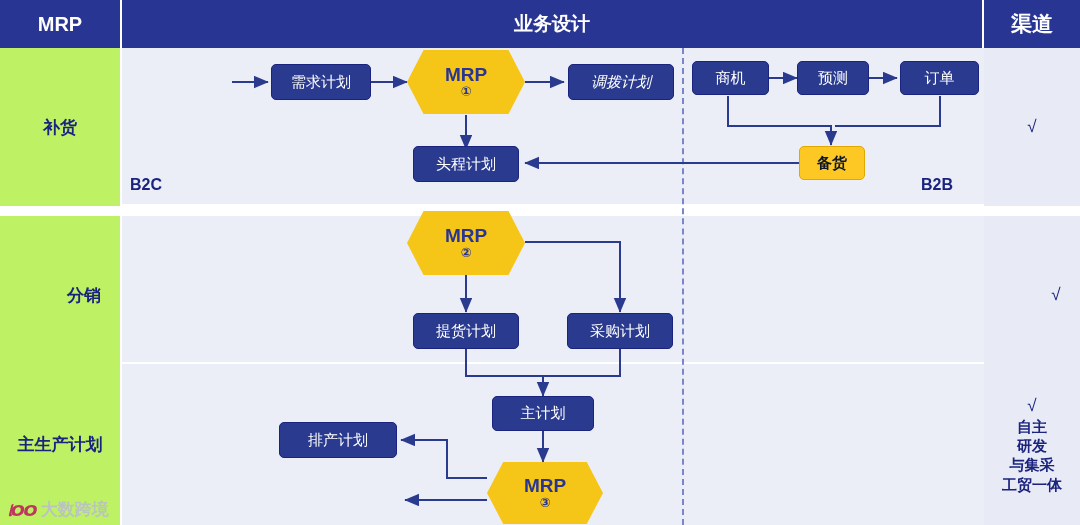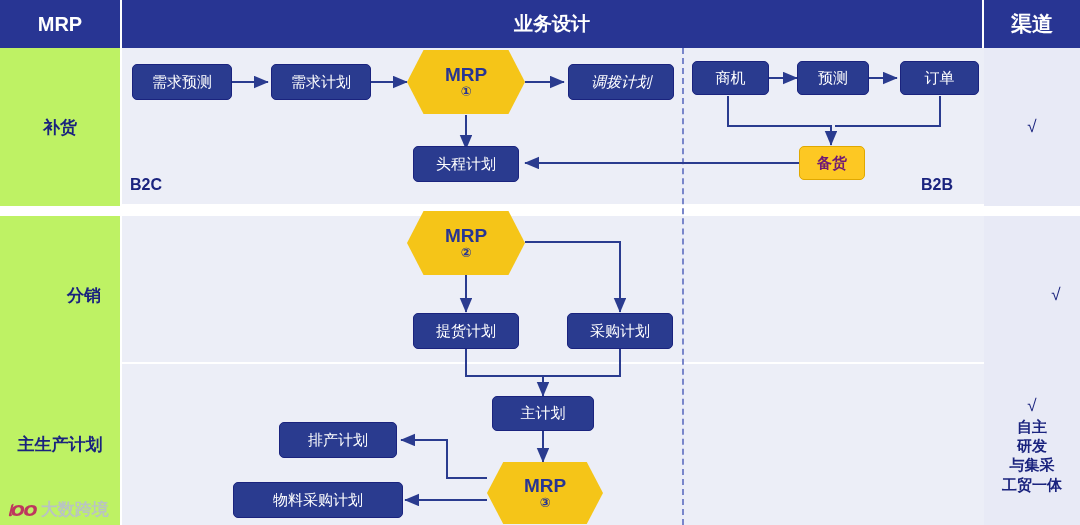--- a/index.html
+++ b/index.html
@@ -75,21 +75,21 @@
   .hex{
     width:100%;height:100%;
     background:#f5c518;
     clip-path:polygon(14% 0,86% 0,100% 50%,86% 100%,14% 100%,0 50%);
     display:flex;flex-direction:column;align-items:center;justify-content:center;
     color:#283593;font-weight:bold;
   }
   .hex .t1{font-size:19px;line-height:1.05;}
   .hex .t2{font-size:13px;line-height:1.1;}
   .yellowbox{
-    background:#fdc823;color:#701a75;font-weight:bold;
+    background:#fdc823;color:#0f172a;font-weight:bold;
     border:1px solid #e0a800;
   }
 
   .tag{
     position:absolute;color:#1a237e;font-weight:bold;font-size:16px;
   }
 
   
   svg.flow{position:absolute;left:0;top:0;width:1080px;height:525px;pointer-events:none;}
 
@@ -170,21 +170,20 @@
       <path d="M543,376 L543,396"></path>
 
       <path d="M543,430 L543,462"></path>
 
       <path d="M487,478 L447,478 L447,440 L401,440"></path>
 
       <path d="M487,500 L447,500 L405,500"></path>
     </g>
   </svg>
 
-  <div class="node blue" style="left:132px;top:64px;width:100px;height:36px;">需求预测</div>
   <div class="node blue" style="left:271px;top:64px;width:100px;height:36px;">需求计划</div>
 
   <div class="hexwrap" style="left:407px;top:50px;width:118px;height:64px;">
     <div class="hex">
       <span class="t1">MRP</span>
       <span class="t2">①</span>
     </div>
   </div>
 
   <div class="node blue" style="left:568px;top:64px;width:106px;height:36px;font-style:italic;">调拨计划</div>
@@ -213,20 +212,19 @@
   <div class="node blue" style="left:492px;top:396px;width:102px;height:35px;">主计划</div>
 
   <div class="hexwrap" style="left:487px;top:462px;width:116px;height:62px;">
     <div class="hex">
       <span class="t1">MRP</span>
       <span class="t2">③</span>
     </div>
   </div>
 
   <div class="node blue" style="left:279px;top:422px;width:118px;height:36px;">排产计划</div>
-  <div class="node blue" style="left:233px;top:482px;width:170px;height:36px;">物料采购计划</div>
 
   <div class="wm">
     <span class="logo">୲໐໐</span>
     <span>大数跨境</span>
   </div>
 
 </div>
 
 </body></html>

